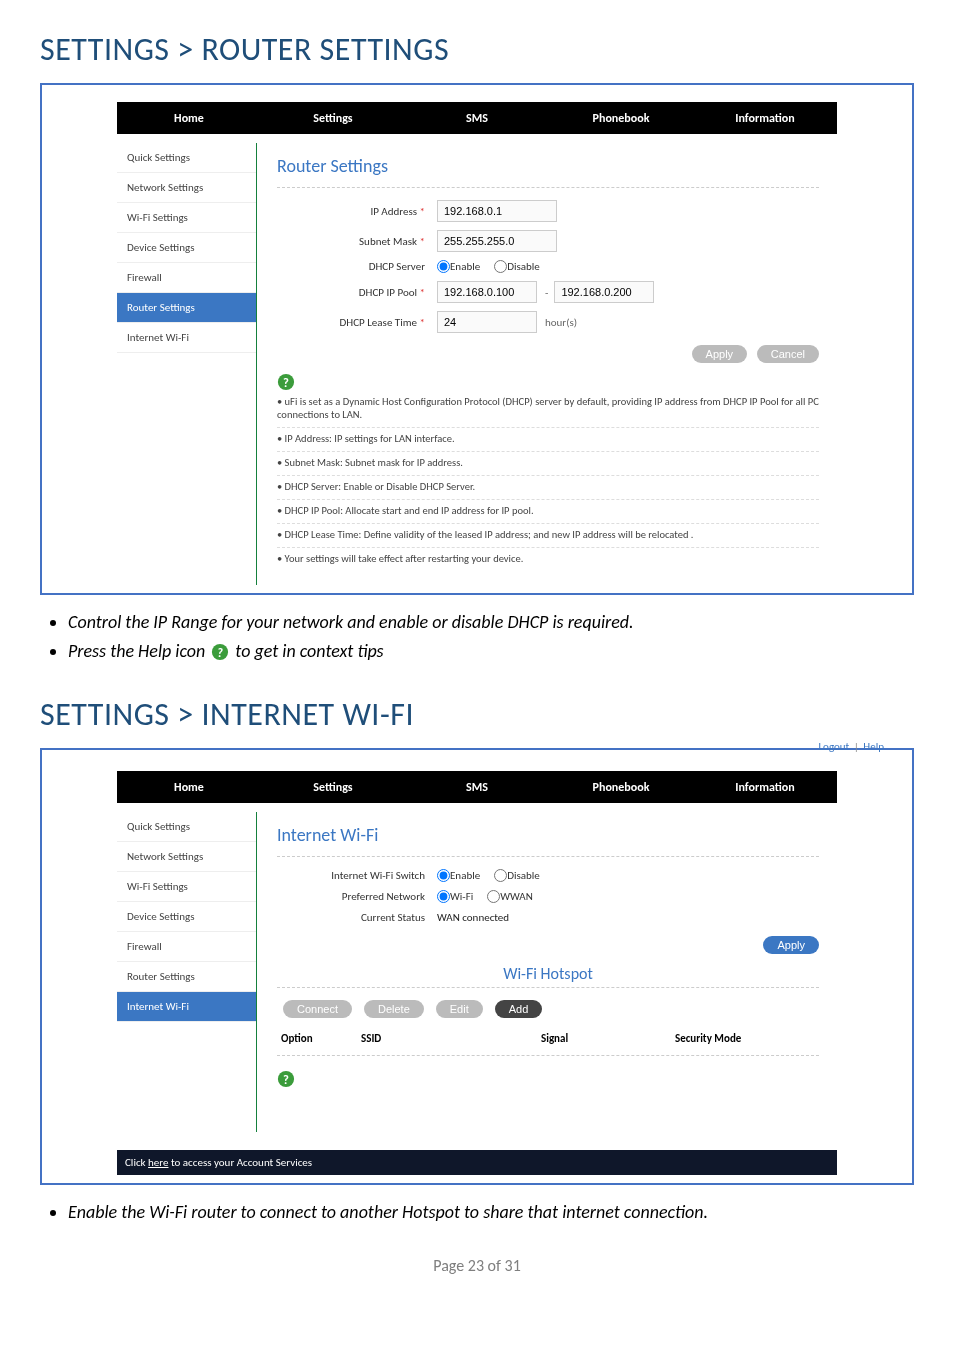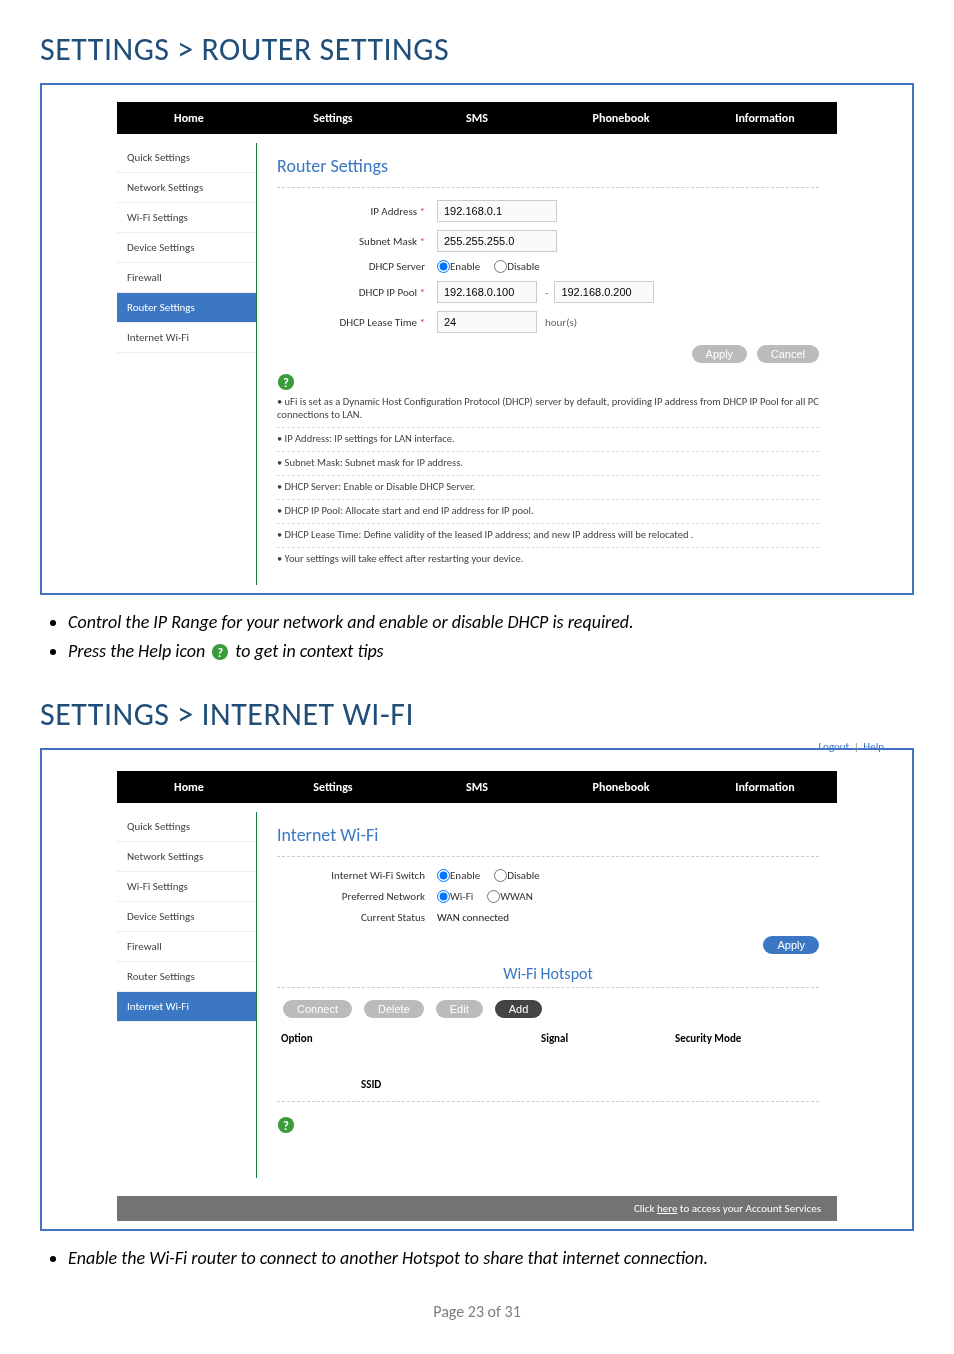--- a/index.html
+++ b/index.html
@@ -34,24 +34,24 @@
   .pill-blue { background: #3B77C3; }
   .pill-dark { background: #444; }
   .help-icon-svg { width: 18px; height: 18px; vertical-align: middle; }
   .help-box { font-size: 10.5px; color: #444; }
   .help-box .help-line { padding: 4px 0 6px 0; border-bottom: 1px dashed #ddd; }
   .help-box .help-line:last-child { border-bottom: none; }
   .subheading { color: #3B77C3; font-size: 16px; font-weight: 400; margin-top: 10px; text-align: center; }
   .hotspot-btn-row { margin: 8px 0; display: flex; align-items: center; gap: 6px; }
   .table-head { display: flex; font-size: 11px; font-weight: bold; color: #000; padding: 6px 4px; }
   .th-option { width: 80px; }
-  .th-ssid { width: 180px; margin-top: 46px; }
+  .th-ssid { width: 180px; }
   .th-signal { flex: 1; }
   .th-sec { width: 140px; }
-  .footer-bar { background: #737373; color: #fff; font-size: 11px; text-align: right; padding: 6px 16px; width: 720px; margin: 18px auto 0 auto; }
+  .footer-bar { background: #0f172a; color: #fff; font-size: 11px; text-align: left; padding: 6px 8px; width: 720px; margin: 18px auto 0 auto; }
   .footer-bar a { color: #fff; text-decoration: underline; }
   ul.doc-bullets { list-style: disc; padding-left: 28px; margin: 4px 0 30px 0; font-style: italic; }
   ul.doc-bullets li { font-size: 18px; color: #000; line-height: 1.5; margin-bottom: 2px; }
   .inline-help { display:inline-flex; align-items:center; gap:6px; }
   .page-num { text-align: center; color: #7F7F7F; font-size: 16px; margin-top: 30px; }
 </style>
 </head>
 <body>
 
 <div class="section-heading">SETTINGS &gt; ROUTER SETTINGS</div>

